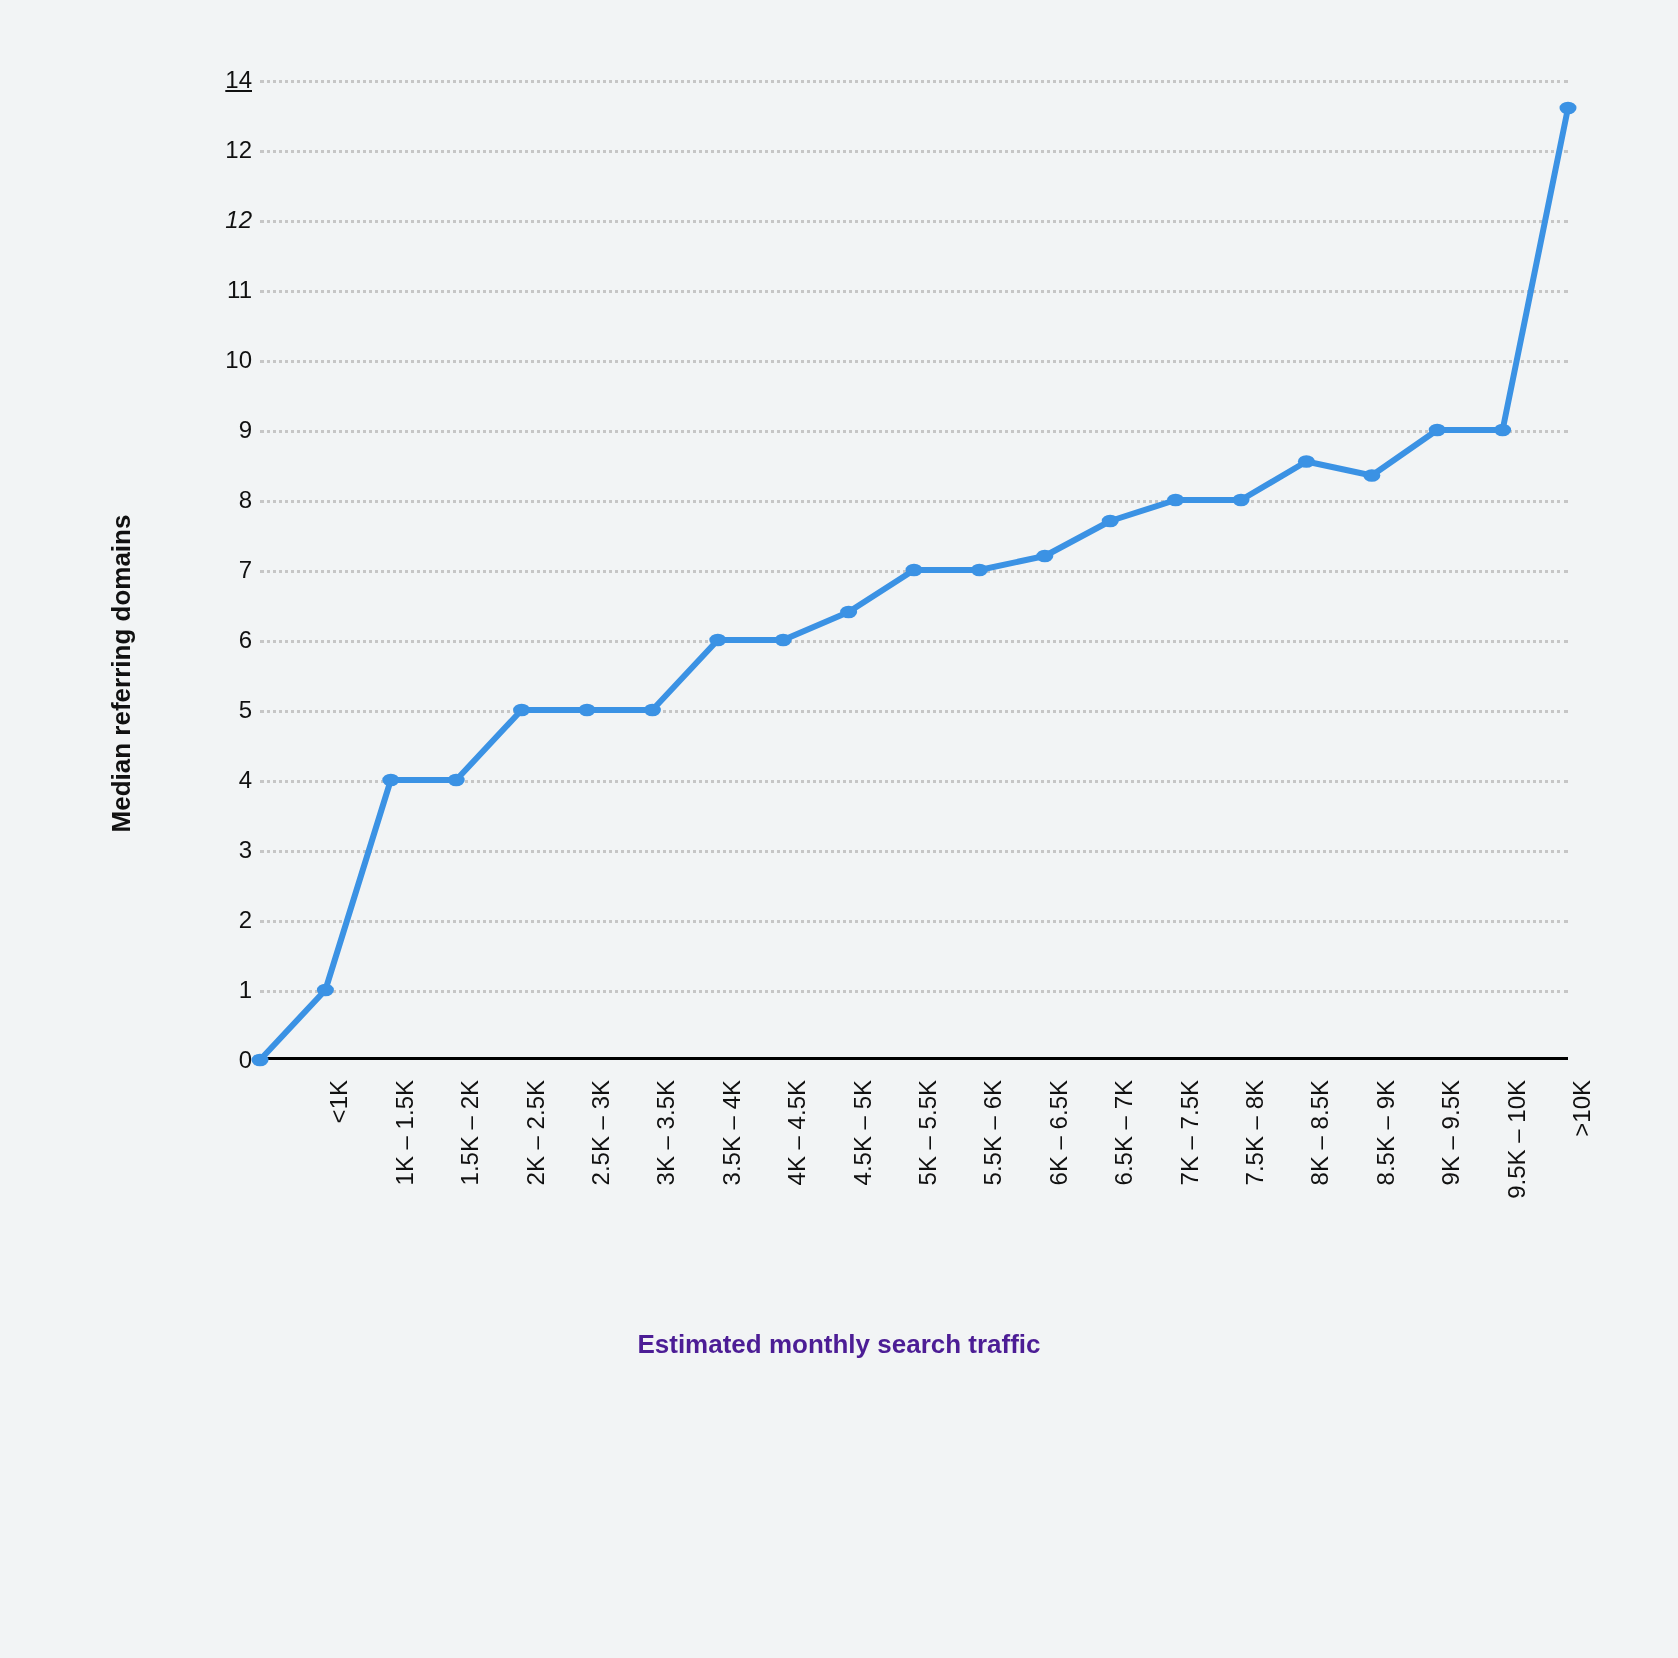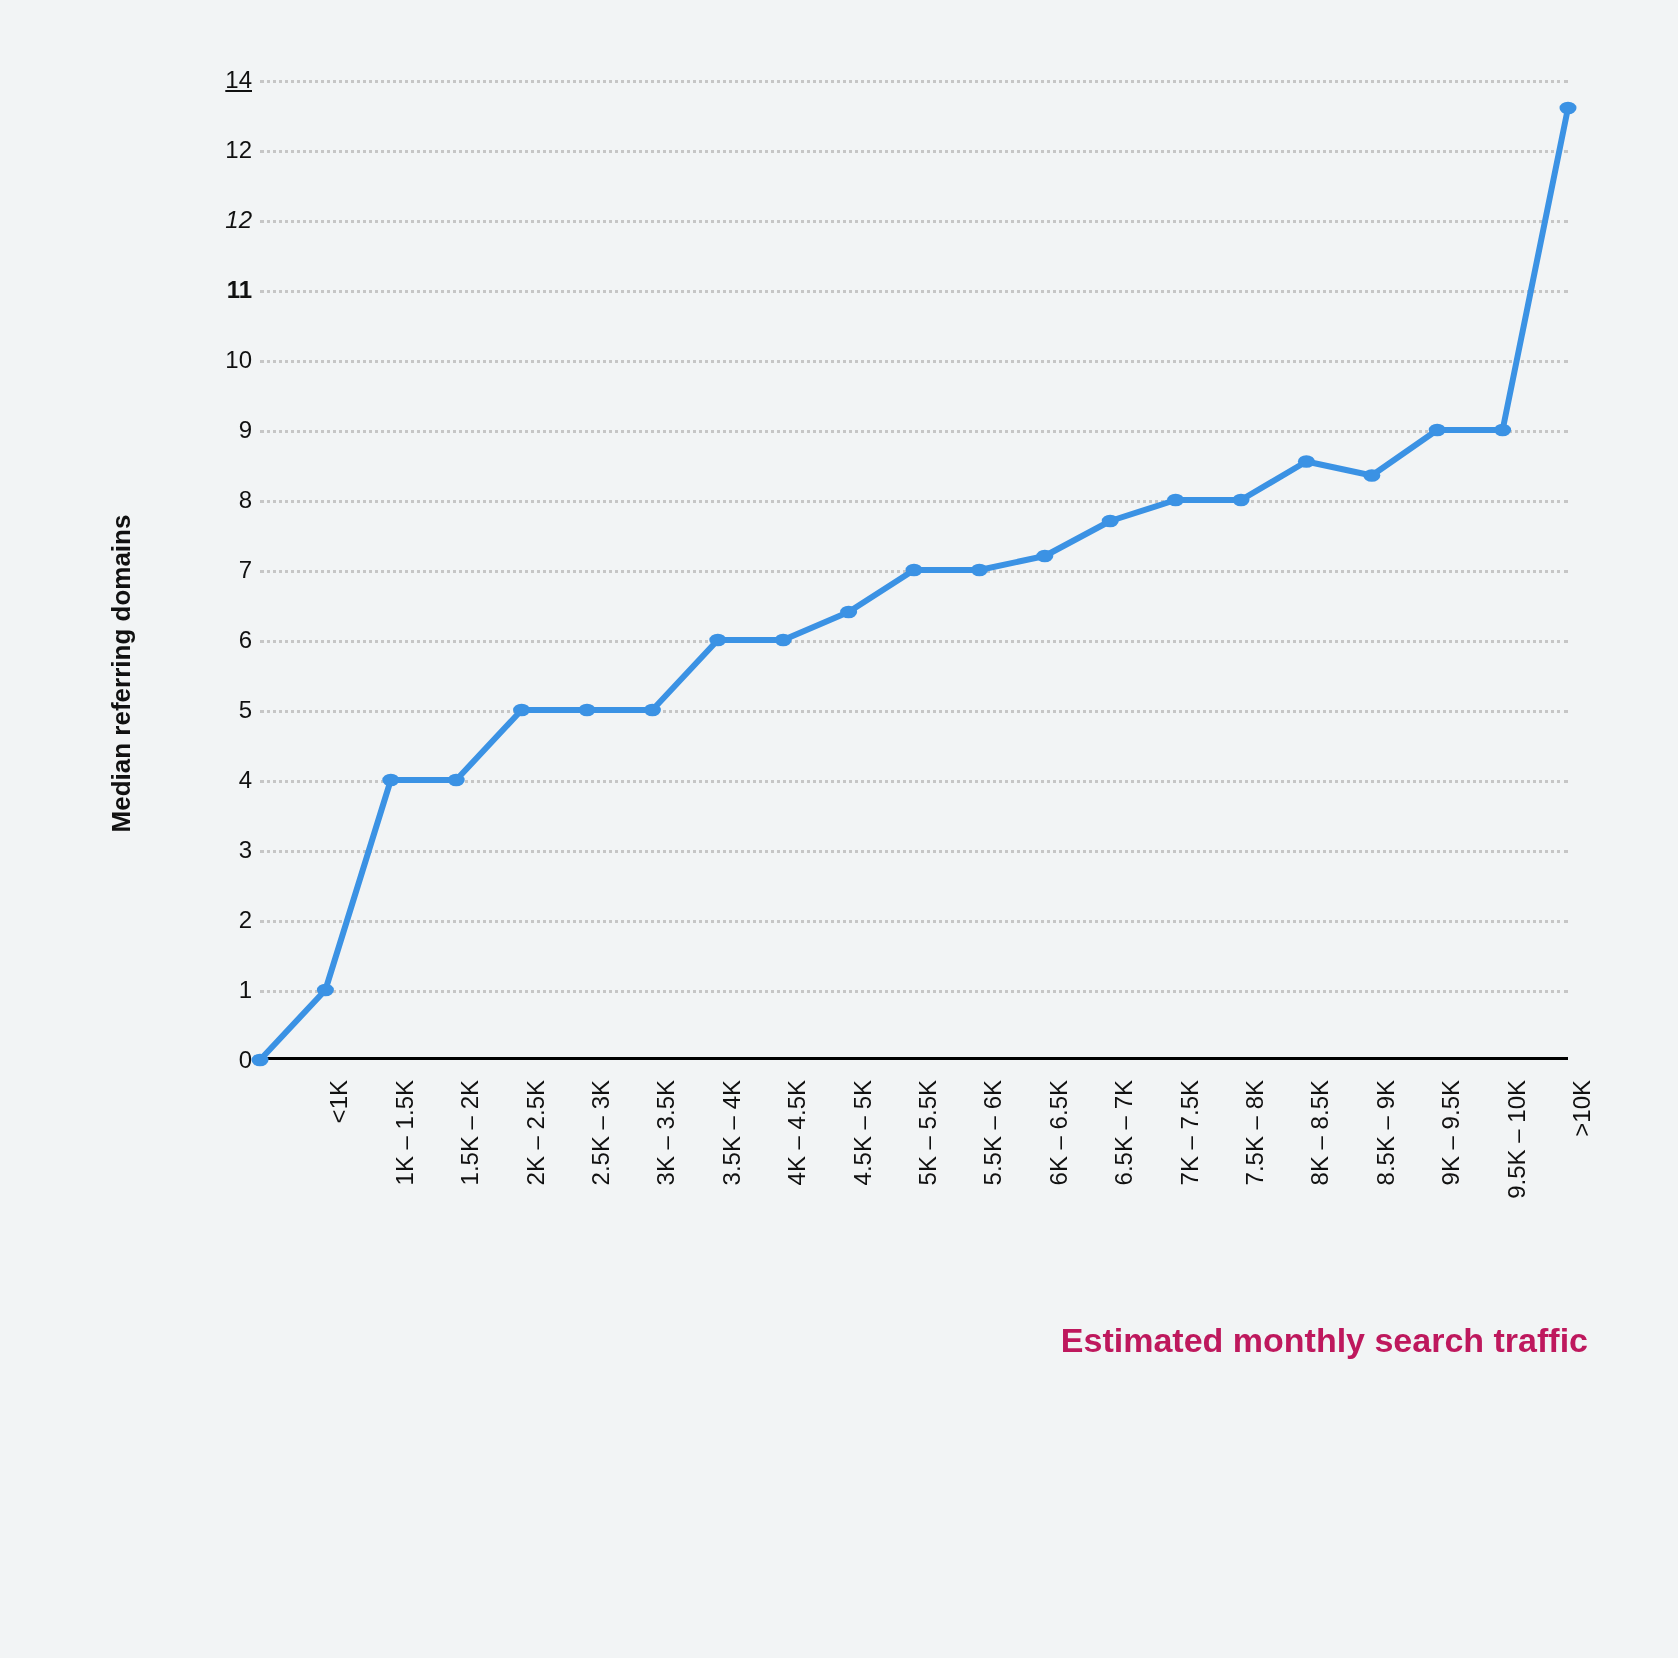--- a/index.html
+++ b/index.html
@@ -39,24 +39,24 @@
     font-size: 26px;
     font-weight: 600;
     color: #111;
     white-space: nowrap;
   }
   .xlabel {
     position: absolute;
     bottom: 0;
     left: 0;
     right: 0;
-    text-align: right;
-    font-size: 34px;
+    text-align: center;
+    font-size: 26px;
     font-weight: 600;
-    color: #be185d;
+    color: #4c1d95;
   }
   .plot-outer {
     position: absolute;
     left: 110px;
     right: 20px;
     top: 0;
     bottom: 300px;
   }
   .y-ticks {
     position: absolute;
@@ -142,21 +142,21 @@
           <div class="y-tick-label" style="top: 92.8571%;">1</div>
           <div class="y-tick-label" style="top: 85.7143%;">2</div>
           <div class="y-tick-label" style="top: 78.5714%;">3</div>
           <div class="y-tick-label" style="top: 71.4286%;">4</div>
           <div class="y-tick-label" style="top: 64.2857%;">5</div>
           <div class="y-tick-label" style="top: 57.1429%;">6</div>
           <div class="y-tick-label" style="top: 50%;">7</div>
           <div class="y-tick-label" style="top: 42.8571%;">8</div>
           <div class="y-tick-label" style="top: 35.7143%;">9</div>
           <div class="y-tick-label" style="top: 28.5714%;">10</div>
-          <div class="y-tick-label" style="top: 21.4286%; font-weight: bold;">11</div>
+          <div class="y-tick-label" style="top: 21.4286%;">11</div>
           <div class="y-tick-label" style="top: 14.2857%; font-style: italic;">12</div>
           <div class="y-tick-label" style="top: 7.14286%;">12</div>
           <div class="y-tick-label" style="top: 0%; text-decoration: underline;">14</div>
         </div>
       <div class="plot-inner" id="plot-inner">
         <div id="grid-lines">
             <div class="grid-line" style="top: 92.8571%;"></div>
             <div class="grid-line" style="top: 85.7143%;"></div>
             <div class="grid-line" style="top: 78.5714%;"></div>
             <div class="grid-line" style="top: 71.4286%;"></div>

